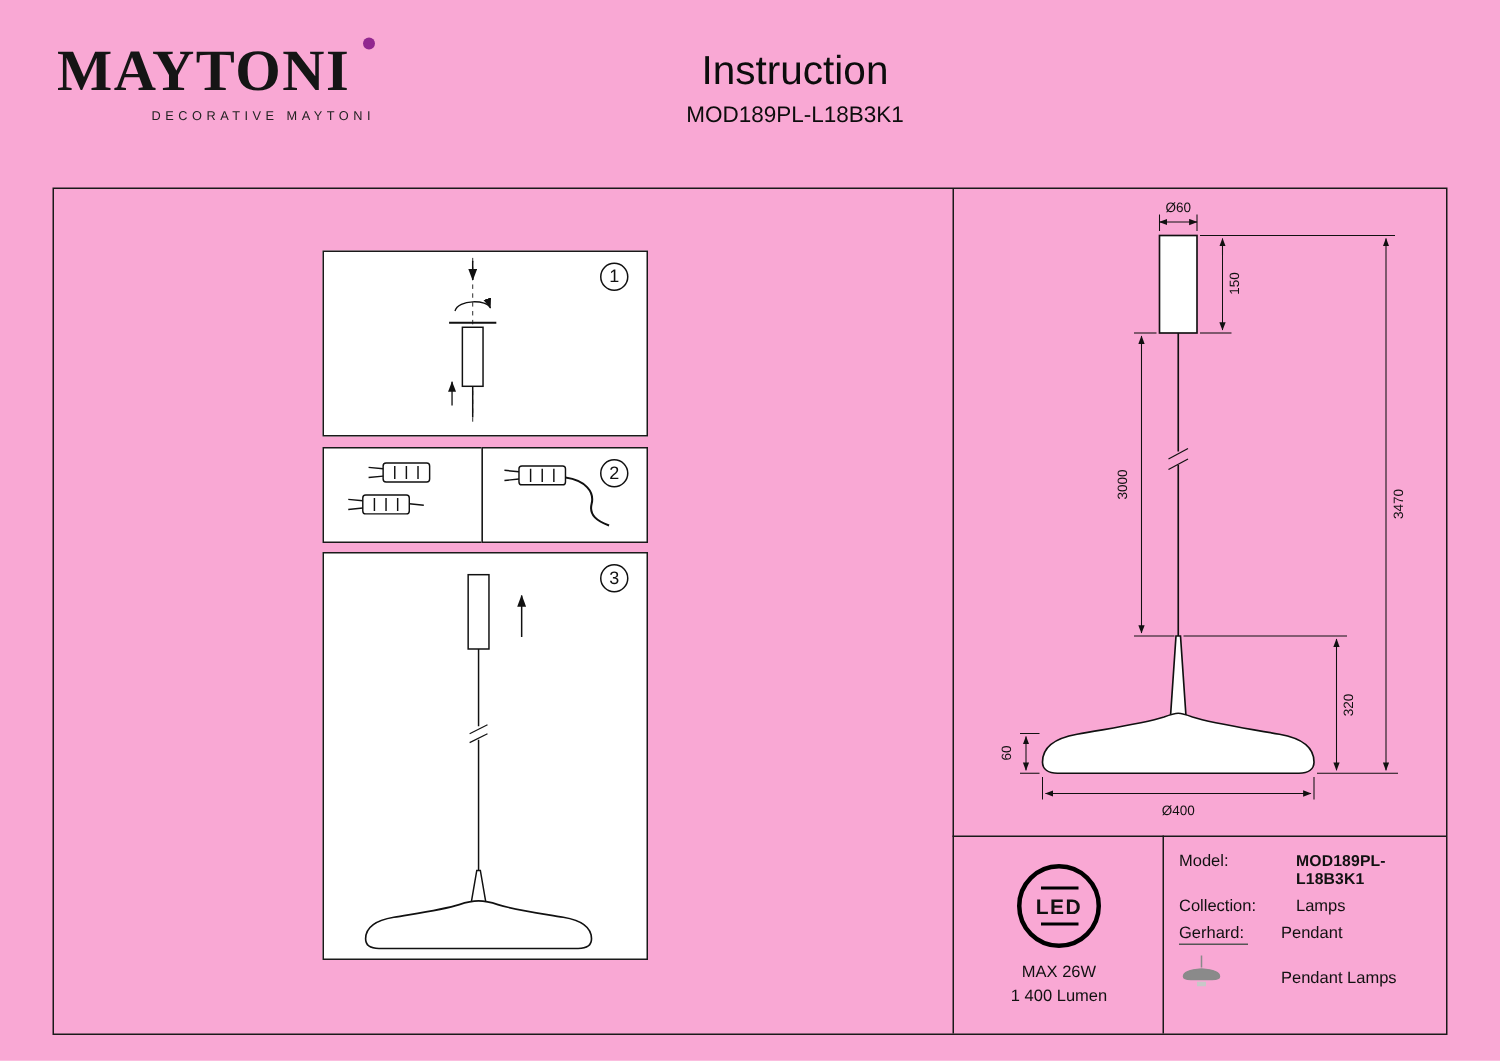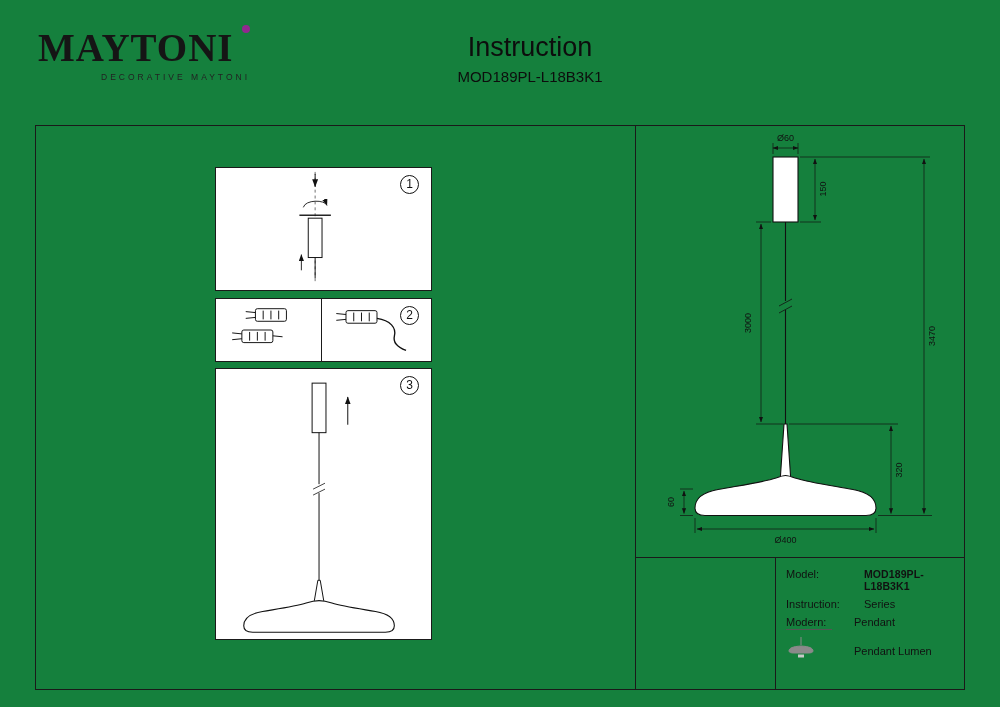--- a/index.html
+++ b/index.html
@@ -1,17 +1,17 @@
 <!DOCTYPE html>
 <html><head>
 <meta charset="utf-8">
 <style>
   * { margin:0; padding:0; box-sizing:border-box; }
   body { background:#ffffff; font-family:"Liberation Sans", sans-serif; color:#111; }
-  .page { position:relative; width:1000px; height:707px; background:#15803d; overflow:hidden; }
+  .page { position:relative; width:1000px; height:707px; background:#f9a8d4; overflow:hidden; }
 
   
   .brand { position:absolute; left:38px; top:28px; width:214px; }
   .brand-text { position:relative; font-family:"Liberation Serif", serif; font-weight:700;
                 font-size:39px; letter-spacing:1px; line-height:1; color:#151515; }
   .brand-dot { position:absolute; top:-3px; right:2px; width:8px; height:8px; border-radius:50%; }
   .brand-tagline { margin-top:5px; font-size:8.5px; letter-spacing:3px; color:#222;
                    text-align:right; padding-right:2px; }
   .title-block { position:absolute; left:0; top:32px; width:100%; text-align:center;margin-left:30px; }
   .doc-title { font-size:27px; font-weight:400; color:#0d0d0d; }
@@ -191,42 +191,51 @@
         <text x="147.5" y="7">Ø60</text>
         <text x="188" y="55" transform="rotate(-90 188 55)">150</text>
         <text x="113" y="189" transform="rotate(-90 113 189)">3000</text>
         <text x="264" y="336" transform="rotate(-90 264 336)">320</text>
         <text x="297" y="202" transform="rotate(-90 297 202)">3470</text>
         <text x="36" y="368" transform="rotate(-90 36 368)">60</text>
         <text x="147.5" y="409">Ø400</text>
       </g>
     </svg>
 
+    <div class="led-block">
+      <div class="led-circle">
+        <span class="led-line"></span>
+        <span class="led-text">LED</span>
+        <span class="led-line"></span>
+      </div>
+      <div class="led-power">MAX 26W</div>
+      <div class="led-lumen">1 400 Lumen</div>
+    </div>
 
     <div class="spec-table">
       <div class="spec-row">
         <span class="spec-label">Model:</span>
         <span class="spec-value spec-model">MOD189PL-L18B3K1</span>
       </div>
       <div class="spec-row">
-        <span class="spec-label">Instruction:</span>
-        <span class="spec-value">Series</span>
+        <span class="spec-label">Collection:</span>
+        <span class="spec-value">Lamps</span>
       </div>
       <div class="spec-row">
-        <span class="spec-label underlined">Modern:</span>
+        <span class="spec-label underlined">Gerhard:</span>
         <span class="spec-value">Pendant</span>
       </div>
       <div class="spec-row spec-type-row">
         <span class="spec-icon">
           <svg width="30" height="26" viewBox="0 0 30 26">
             <g stroke="#8a8a8a" fill="none" stroke-width="1">
               <line x1="15" y1="1" x2="15" y2="9"></line>
               <path d="M3,15 C3,12 7,10.5 15,10 C23,10.5 27,12 27,15 C27,16.5 25,17 22,17 L8,17 C5,17 3,16.5 3,15 Z" fill="#8a8a8a"></path>
               <rect x="12" y="18.5" width="6" height="3" fill="#c8c8c8" stroke="none"></rect>
             </g>
           </svg>
         </span>
-        <span class="spec-value">Pendant Lumen</span>
+        <span class="spec-value">Pendant Lamps</span>
       </div>
     </div>
 
   </div>
 </div>
 
 </body></html>

